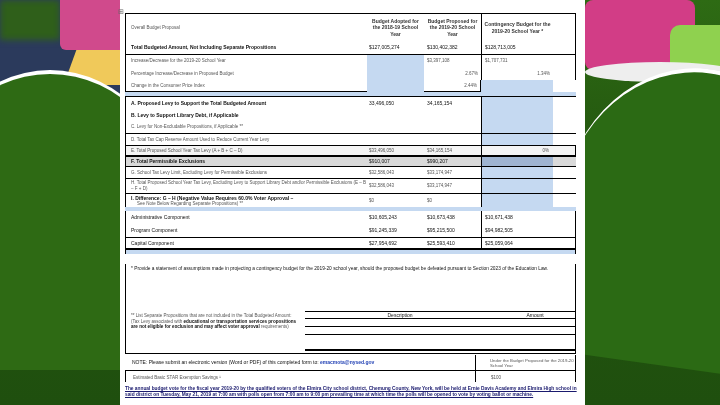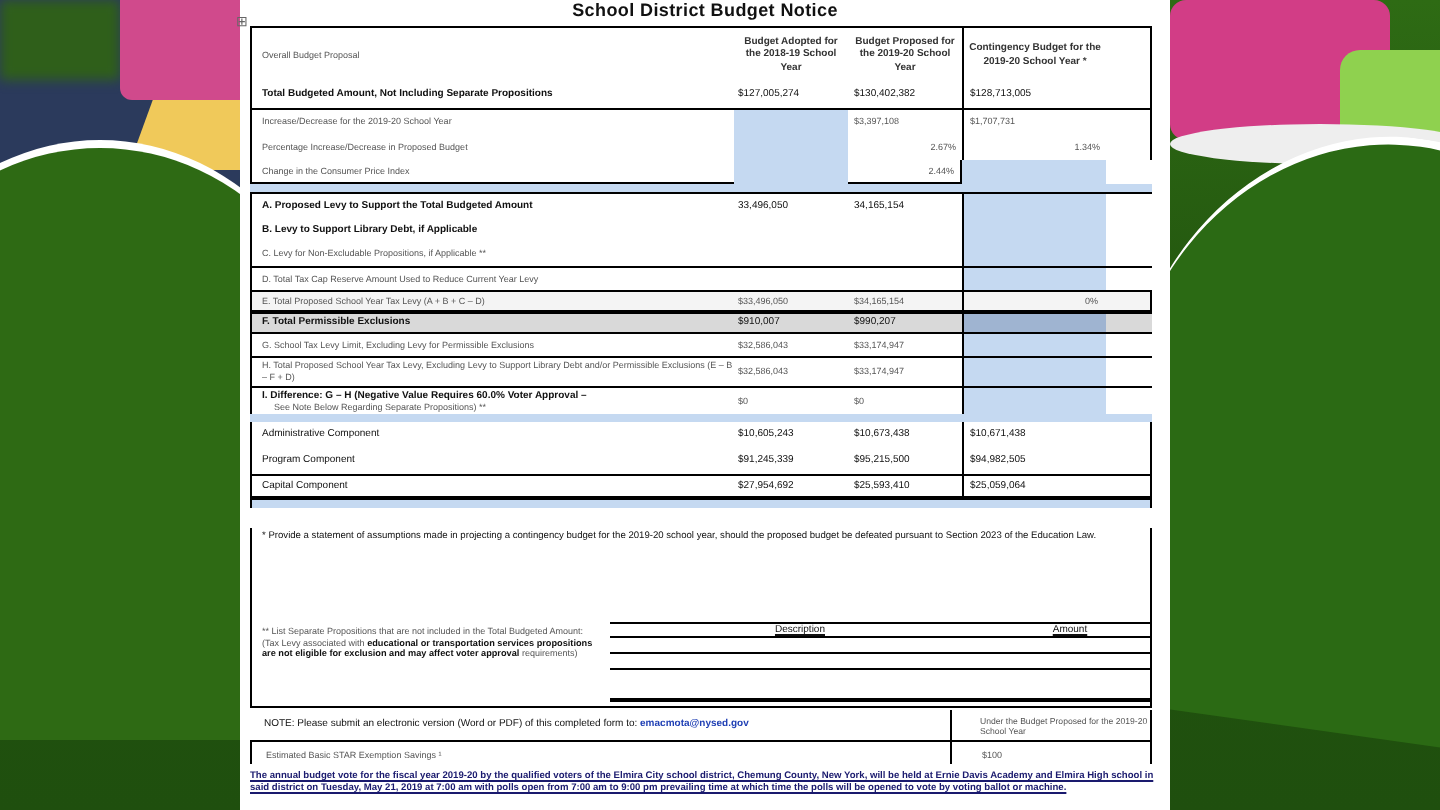--- a/index.html
+++ b/index.html
@@ -66,21 +66,20 @@
   <div class="top-left-yellow"></div>
   <div class="top-right-pink"></div>
   <div class="top-right-lime"></div>
   <div class="top-right-light"></div>
   <div class="curve-left"></div>
   <div class="curve-right"></div>
 </div>
 
 <div class="sheet">
   <span class="corner-mark">⊞</span>
-  <div class="title">School District Budget Notice</div>
 
   <div class="frame">
 
     <div class="row hdr" style="border-top:1px solid #000;">
       <div class="c0 small">Overall Budget Proposal</div>
       <div class="c1 h">Budget Adopted for the 2018-19 School Year</div>
       <div class="c2 h">Budget Proposed for the 2019-20 School Year</div>
       <div class="c3 h sep-v" style="height:100%;display:flex;align-items:center;justify-content:center;">Contingency Budget for the 2019-20 School Year *</div>
     </div>
     <div class="row" style="height:13px;border-left:1px solid #000;border-right:1px solid #000;">

